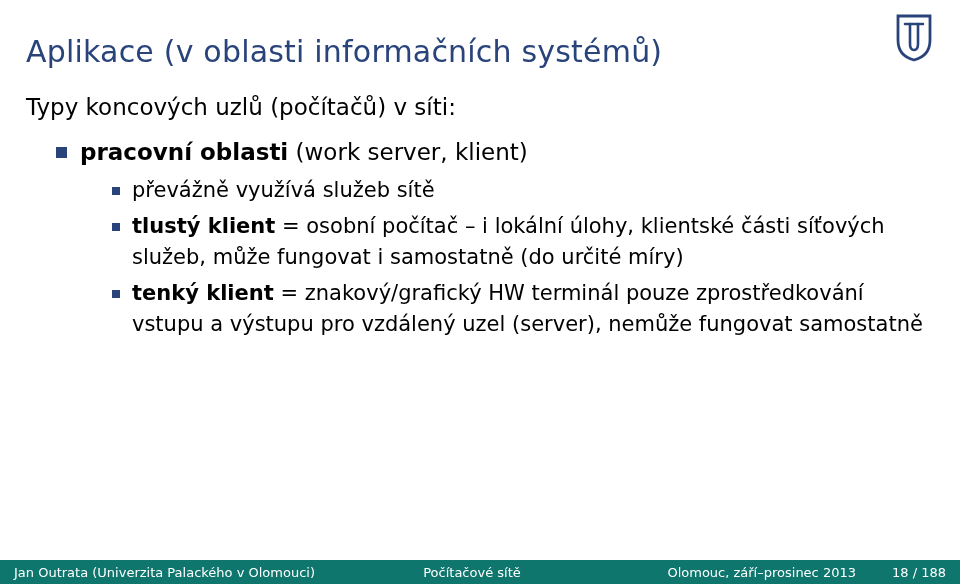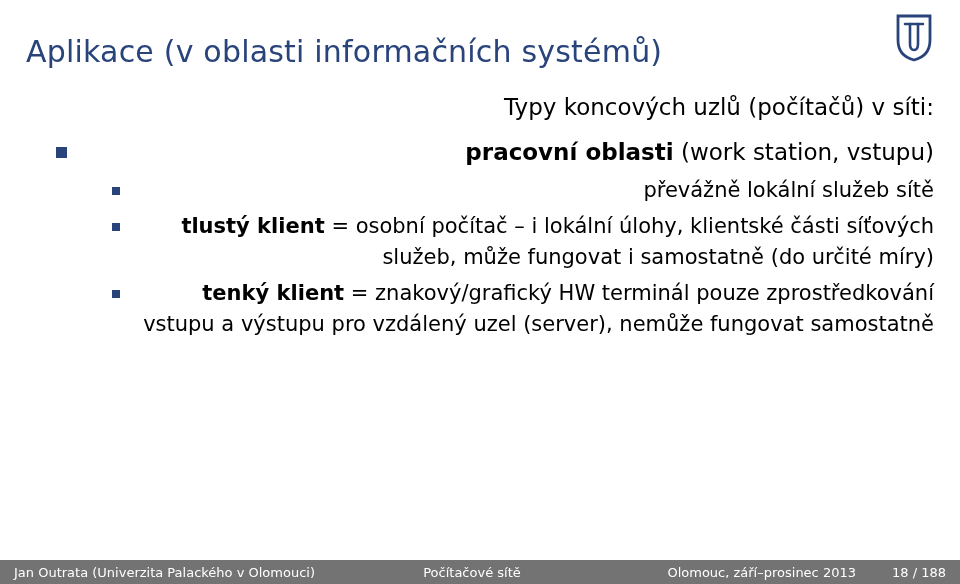--- a/index.html
+++ b/index.html
@@ -37,21 +37,20 @@
     margin-top: 24px;
   }
   .body {
     position: absolute;
     top: 76px;
     left: 26px;
     right: 26px;
     font-size: 23px;
     line-height: 1.5;
     color: #000;
-    text-align: right;
   }
   .sub1 {
     margin-top: 14px;
   }
   .ul1 {
     list-style: none;
     padding: 0;
     margin: 10px 0 0 30px;
   }
   .ul1 > li {
@@ -91,21 +90,21 @@
   }
   .bold {
     font-weight: 700;
   }
   .footer {
     position: absolute;
     left: 0;
     right: 0;
     bottom: 0;
     height: 24px;
-    background: #737373;
+    background: #0f766e;
     color: #ffffff;
     font-size: 13px;
     display: flex;
     align-items: center;
     justify-content: space-between;
     padding: 0 14px;
     box-sizing: border-box;
   }
   .footer .center {
     position: absolute;
@@ -134,25 +133,25 @@
     </svg>
   </div>
 
   <div class="title">Aplikace (v oblasti informačních systémů)</div>
 
   <div class="body">
     <div class="sub1">Typy koncových uzlů (počítačů) v síti:</div>
 
     <ul class="ul1">
       <li>
-        <span class="bold">pracovní oblasti</span><span> (work station, vstupu)</span>
+        <span class="bold">pracovní oblasti</span><span> (work server, klient)</span>
 
         <ul class="ul2">
           <li>
-            <span>převážně lokální služeb sítě</span>
+            <span>převážně využívá služeb sítě</span>
           </li>
           <li>
             <span class="bold">tlustý klient</span><span> = osobní počítač – i lokální úlohy, klientské části síťových služeb, může fungovat i samostatně (do určité míry)</span>
           </li>
           <li>
             <span class="bold">tenký klient</span><span> = znakový/grafický HW terminál pouze zprostředkování vstupu a výstupu pro vzdálený uzel (server), nemůže fungovat samostatně</span>
           </li>
         </ul>
       </li>
     </ul>

